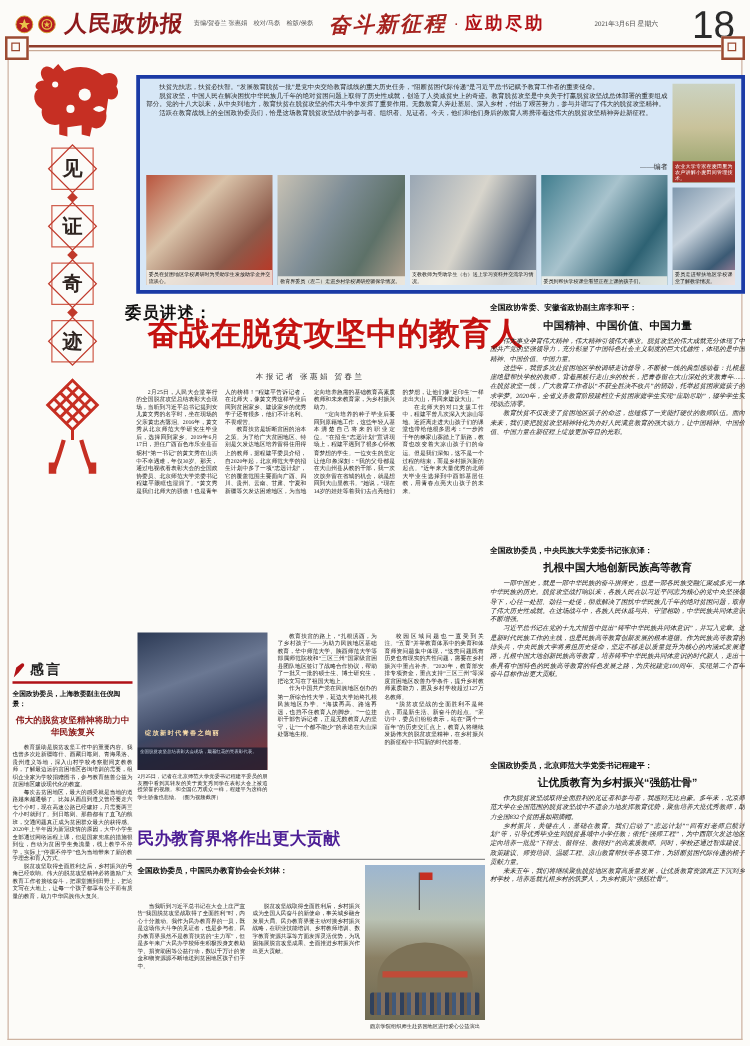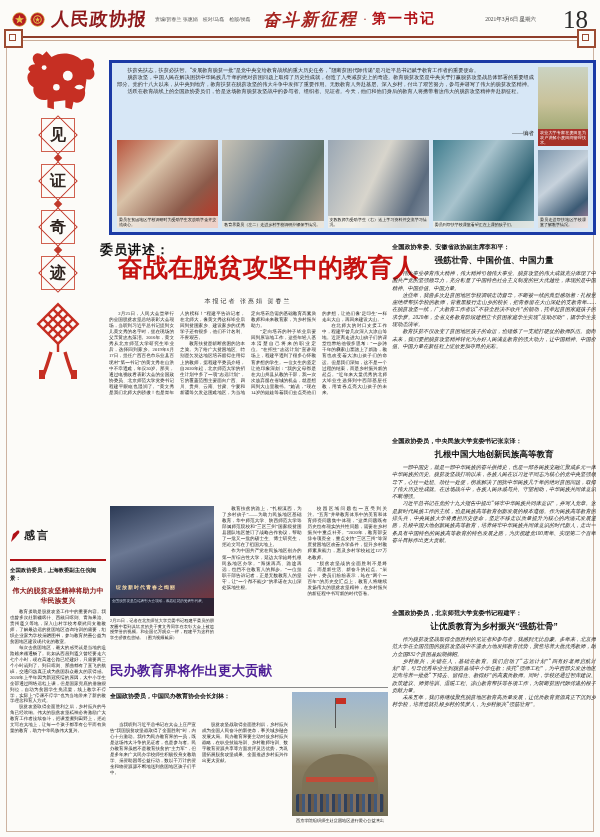--- a/index.html
+++ b/index.html
@@ -14,21 +14,21 @@
   .corner.tl{left:4px;} .corner.tr{right:4px;}
   
   .masthead{position:absolute;left:12px;right:12px;top:4px;height:30px;display:flex;align-items:center;}
   .emblem{width:15px;height:15px;margin-right:3px;flex:none;}
   .paper-name{font-weight:bold;font-size:18px;color:#8e1a1c;transform:skewX(-6deg);letter-spacing:1px;margin:0 8px 0 4px;white-space:nowrap;}
   .credits{font-size:5px;color:#555;width:108px;line-height:1.3;font-family:"Liberation Sans",sans-serif;}
   .script-title{font-style:italic;font-weight:bold;font-size:17px;color:#a5231f;letter-spacing:2px;white-space:nowrap;transform:rotate(-1deg);}
   .sec-dot{color:#a5231f;font-size:12px;margin:0 5px;}
   .sec-name{font-weight:bold;font-size:14px;color:#b01116;letter-spacing:2px;white-space:nowrap;font-family:"Liberation Sans",sans-serif;}
   .mast-date{font-size:5.5px;color:#444;margin-left:auto;white-space:nowrap;}
-  .page-no{font-size:25px;color:#2b2b2b;font-family:Liberation Serif, serif;font-weight:400;margin-left:27px;line-height:1;}
+  .page-no{font-size:31px;color:#2b2b2b;font-family:Liberation Sans, sans-serif;font-weight:400;margin-left:27px;line-height:1;}
   
   .edbox{position:absolute;left:109px;top:60px;width:487px;height:175px;box-sizing:border-box;
          border:3px solid #1b3aa5;background:#d7e7f6;padding:4px 5px;display:flex;gap:4px;}
   .edbox-main{flex:1;display:flex;flex-direction:column;}
   .edbox-text{font-size:5.2px;line-height:1.32;text-align:justify;color:#2a2a2a;height:62px;overflow:hidden;}
   .edbox-text p{margin:0;text-indent:2em;}
   .edbox-sig{text-align:right;font-size:5.5px;margin-top:1px;color:#2a2a2a;}
   .edbox-photos{display:flex;gap:4px;margin-top:3px;flex:1;}
   .ph{position:relative;overflow:hidden;flex:1;}
   .ph .cap{position:absolute;left:0;right:0;bottom:0;background:rgba(250,248,240,.8);color:#111;
@@ -50,21 +50,21 @@
   .ox{display:block;margin:2px auto 0;}
   .dia-stack{display:flex;flex-direction:column;align-items:center;margin-top:4px;}
   .tile{position:relative;width:38px;height:38px;margin:2px 0;}
   .tile .sq{position:absolute;inset:2px;border:1px solid #d0604f;}
   .tile .dm{position:absolute;inset:5px;border:1.5px solid #c0392b;transform:rotate(45deg);}
   .tile .ch{position:absolute;inset:0;display:flex;align-items:center;justify-content:center;
             font-size:16px;font-weight:bold;color:#2e2420;font-family:"Liberation Sans",sans-serif;}
   .conn{width:6px;height:6px;background:#c0392b;transform:rotate(45deg);margin:-1px 0;}
   .knot{display:block;margin:4px auto 0;}
   .ganyan{margin-top:148px;}
-  .gy-head{display:flex;align-items:flex-end;gap:3px;border-bottom:2px solid #b01116;padding-bottom:16px;}
+  .gy-head{display:flex;align-items:flex-end;gap:3px;border-bottom:2px solid #b01116;padding-bottom:2px;}
   .gy-title{font-size:11px;font-weight:bold;color:#222;font-family:"Liberation Sans",sans-serif;letter-spacing:2px;}
   .gy-intro{font-size:5.4px;font-weight:bold;margin-top:6px;line-height:1.4;color:#111;}
   .gy-hl{font-size:7px;font-weight:bold;color:#8b1a1a;text-align:center;margin:4px 0 3px;line-height:1.45;font-family:"Liberation Sans",sans-serif;}
   .gy-body{font-size:4.5px;line-height:1.32;text-align:justify;height:148px;overflow:hidden;color:#222;}
   .gy-body p{margin:0;text-indent:2em;}
   
   .kicker{position:absolute;left:100px;top:241px;font-size:13px;font-weight:bold;color:#101010;
           font-family:"Liberation Sans",sans-serif;letter-spacing:1px;}
   .main-hl{position:absolute;left:118px;top:254px;width:268px;font-size:25px;line-height:1.1;font-weight:bold;
            color:#c41210;font-family:"Liberation Sans",sans-serif;white-space:nowrap;letter-spacing:0px;transform:scaleX(1.0);}
@@ -118,21 +118,21 @@
     </svg>
     <svg class="emblem" viewBox="0 0 20 20">
       <circle cx="10" cy="10" r="9" fill="#b51d22" stroke="#d4a531" stroke-width="1"></circle>
       <circle cx="10" cy="10" r="5" fill="none" stroke="#e8c34a" stroke-width="1.4"></circle>
       <polygon points="10,6.5 10.9,9 13.5,9 11.4,10.6 12.2,13.2 10,11.6 7.8,13.2 8.6,10.6 6.5,9 9.1,9" fill="#e8c34a"></polygon>
     </svg>
     <div class="paper-name">人民政协报</div>
     <div class="credits">责编/贺春兰 张惠娟　校对/马磊　检版/侯磊</div>
     <div class="script-title">奋斗新征程</div>
     <div class="sec-dot">·</div>
-    <div class="sec-name">第一书记</div>
+    <div class="sec-name">应助尽助</div>
     <div class="mast-date">2021年3月6日 星期六</div>
     <div class="page-no">18</div>
   </div>
   <div class="top-rule"></div>
   <div class="top-rule2"></div>
   <div class="frame"></div>
   <div class="corner tl">
       <div class="in"></div>
     </div>
   <div class="corner tr">
@@ -280,21 +280,21 @@
       <div class="cave"></div>
       <div class="banner"></div>
       <div class="crowd"></div>
     </div>
     <div class="bcap">西京学院组织师生赴贫困地区进行爱心公益演出</div>
   </div>
 
   <div class="rcol">
     <div class="rsec">
       <div class="r-intro">全国政协常委、安徽省政协副主席李和平：</div>
-      <div class="r-hl">强筋壮骨、中国价值、中国力量</div>
+      <div class="r-hl">中国精神、中国价值、中国力量</div>
       <div class="r-body rb1">
         <p>伟大事业孕育伟大精神，伟大精神引领伟大事业。脱贫攻坚的伟大成就充分体现了中国共产党的坚强领导力，充分彰显了中国特色社会主义制度的巨大优越性，体现的是中国精神、中国价值、中国力量。</p>
         <p>这些年，我曾多次赴贫困地区学校调研走访督导，不断被一线的典型感动着：扎根悬崖绝壁帮扶学校的教师，背着黑板行走山乡的校长，把青春留在大山深处的支教青年……在脱贫攻坚一线，广大教育工作者以“不获全胜决不收兵”的韧劲，托举起贫困家庭孩子的求学梦。2020年，全省义务教育阶段建档立卡贫困家庭学生实现“应助尽助”，辍学学生实现动态清零。</p>
         <p>教育扶贫不仅改变了贫困地区孩子的命运，也锤炼了一支能打硬仗的教师队伍。面向未来，我们要把脱贫攻坚精神转化为办好人民满意教育的强大动力，让中国精神、中国价值、中国力量在新征程上绽放更加夺目的光彩。</p>
       </div>
     </div>
     <div class="rsec">
       <div class="r-intro">全国政协委员，中央民族大学党委书记张京泽：</div>
       <div class="r-hl">扎根中国大地创新民族高等教育</div>
       <div class="r-body rb3">

